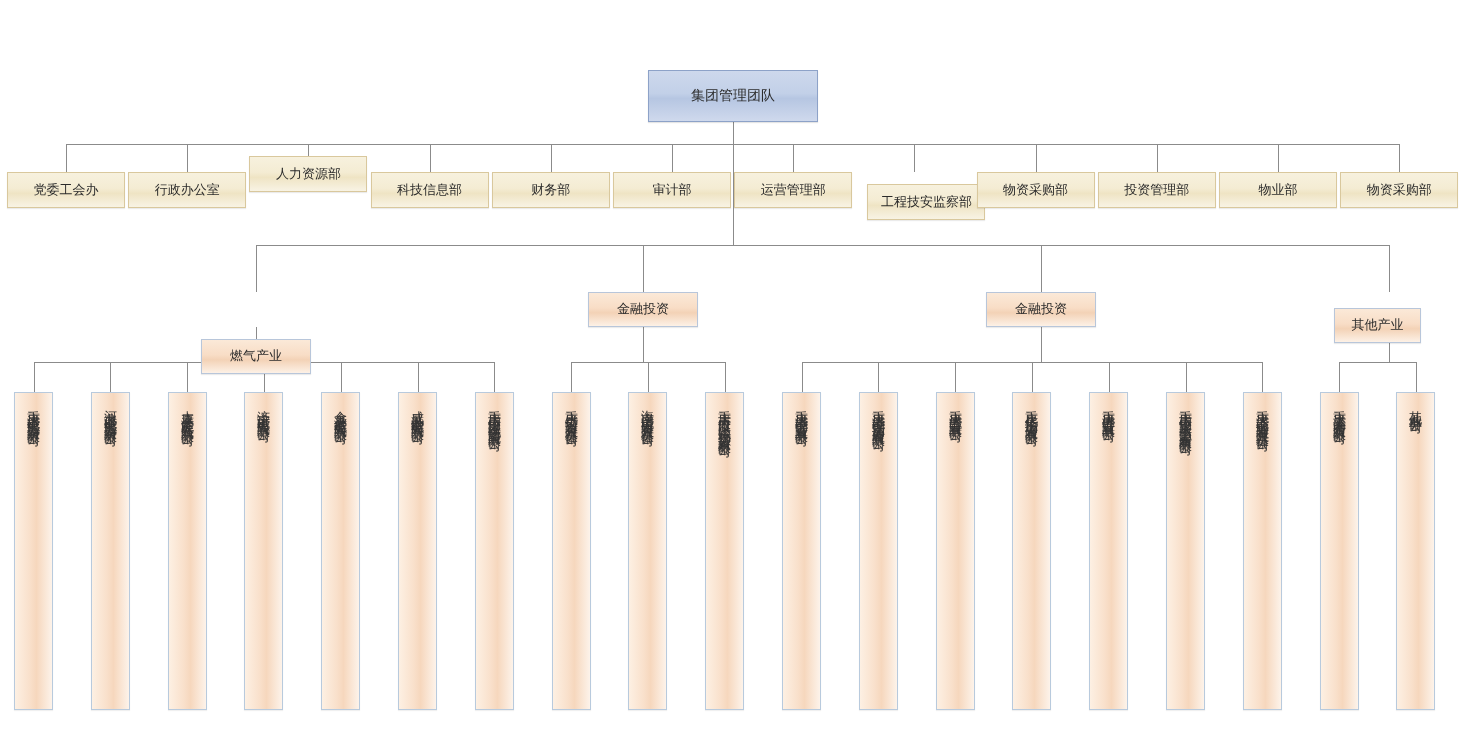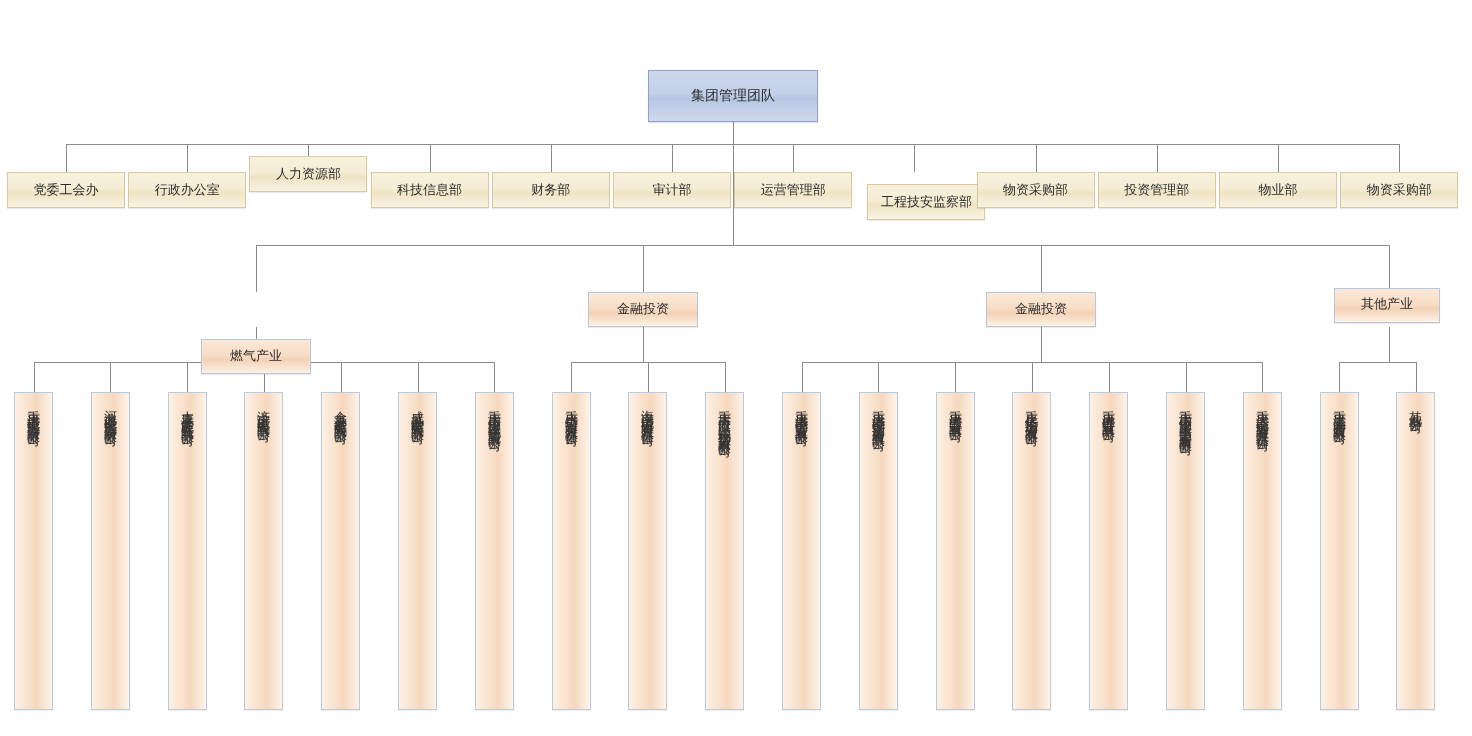--- a/index.html
+++ b/index.html
@@ -171,21 +171,21 @@
   <div id="div-layer">
       <div class="node div2" style="left: 201px; top: 292px; width: 110px; height: 35px; margin-top: 47px;">
         <span>燃气产业</span>
       </div>
       <div class="node div2" style="left: 588px; top: 292px; width: 110px; height: 35px;">
         <span>金融投资</span>
       </div>
       <div class="node div2" style="left: 986px; top: 292px; width: 110px; height: 35px;">
         <span>金融投资</span>
       </div>
-      <div class="node div2" style="left: 1334px; top: 288px; width: 106px; height: 35px; font-family: Liberation Mono, monospace;">
+      <div class="node div2" style="left: 1334px; top: 308px; width: 87px; height: 35px;">
         <span>其他产业</span>
       </div>
     </div>
   <div id="leaf-layer">
       <div class="node leaf" style="left: 14px; top: 392px; width: 39px; height: 318px;">
         <span class="vtext">重庆潜能燃气股份有限公司</span>
       </div>
       <div class="node leaf" style="left: 91px; top: 392px; width: 39px; height: 318px;">
         <span class="vtext">河北潜能燃气股份有限公司</span>
       </div>

